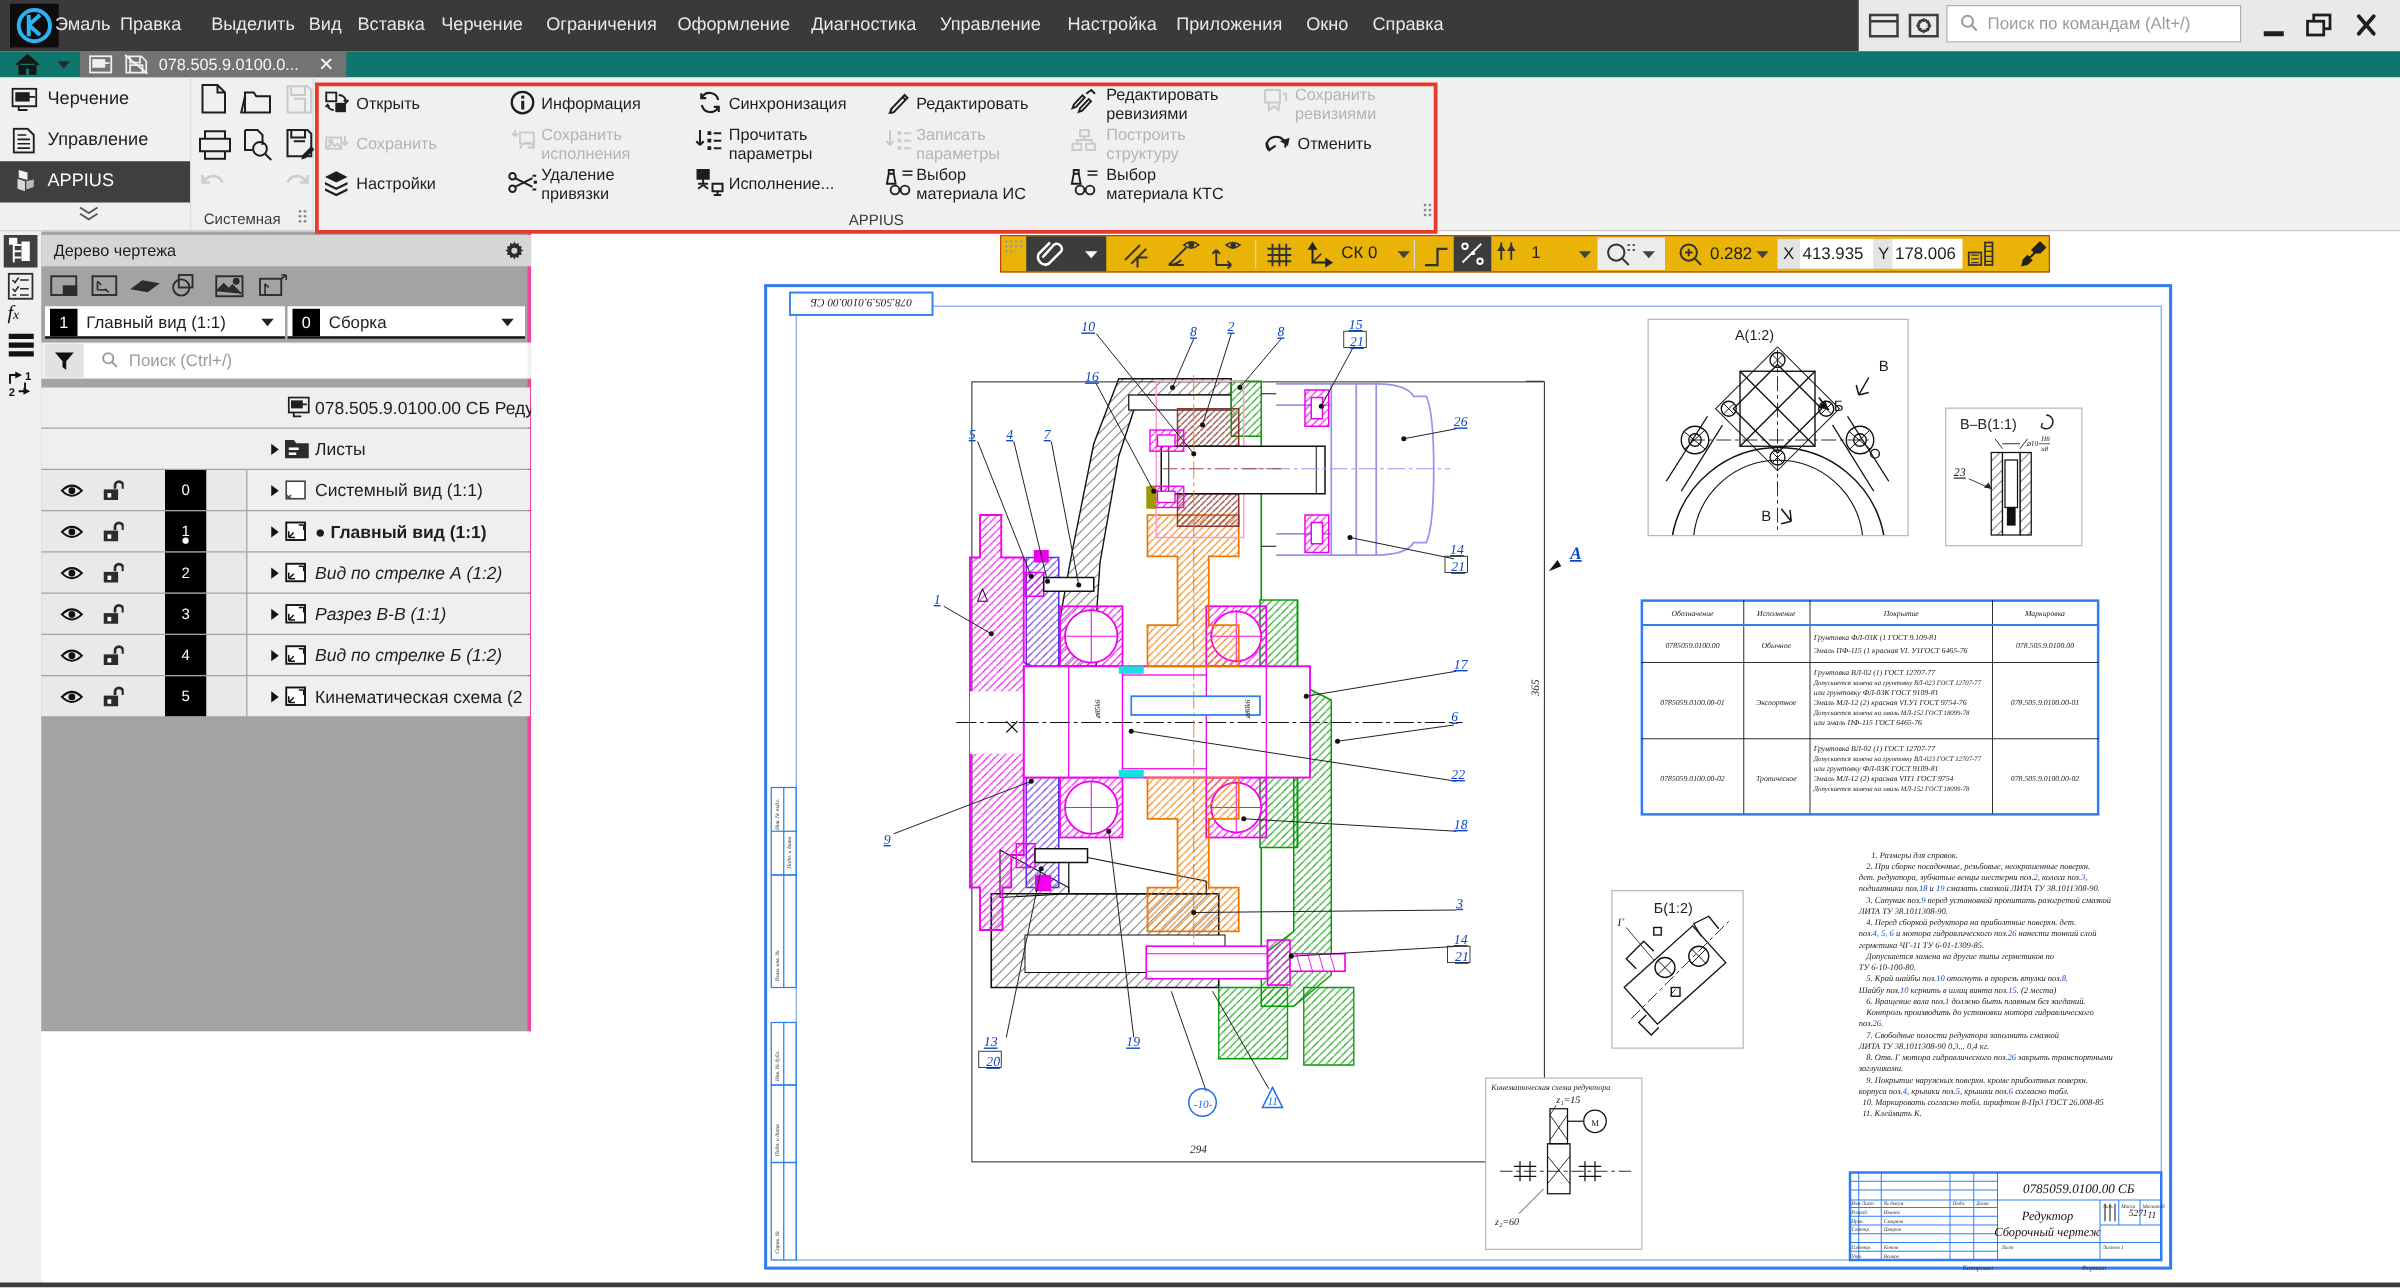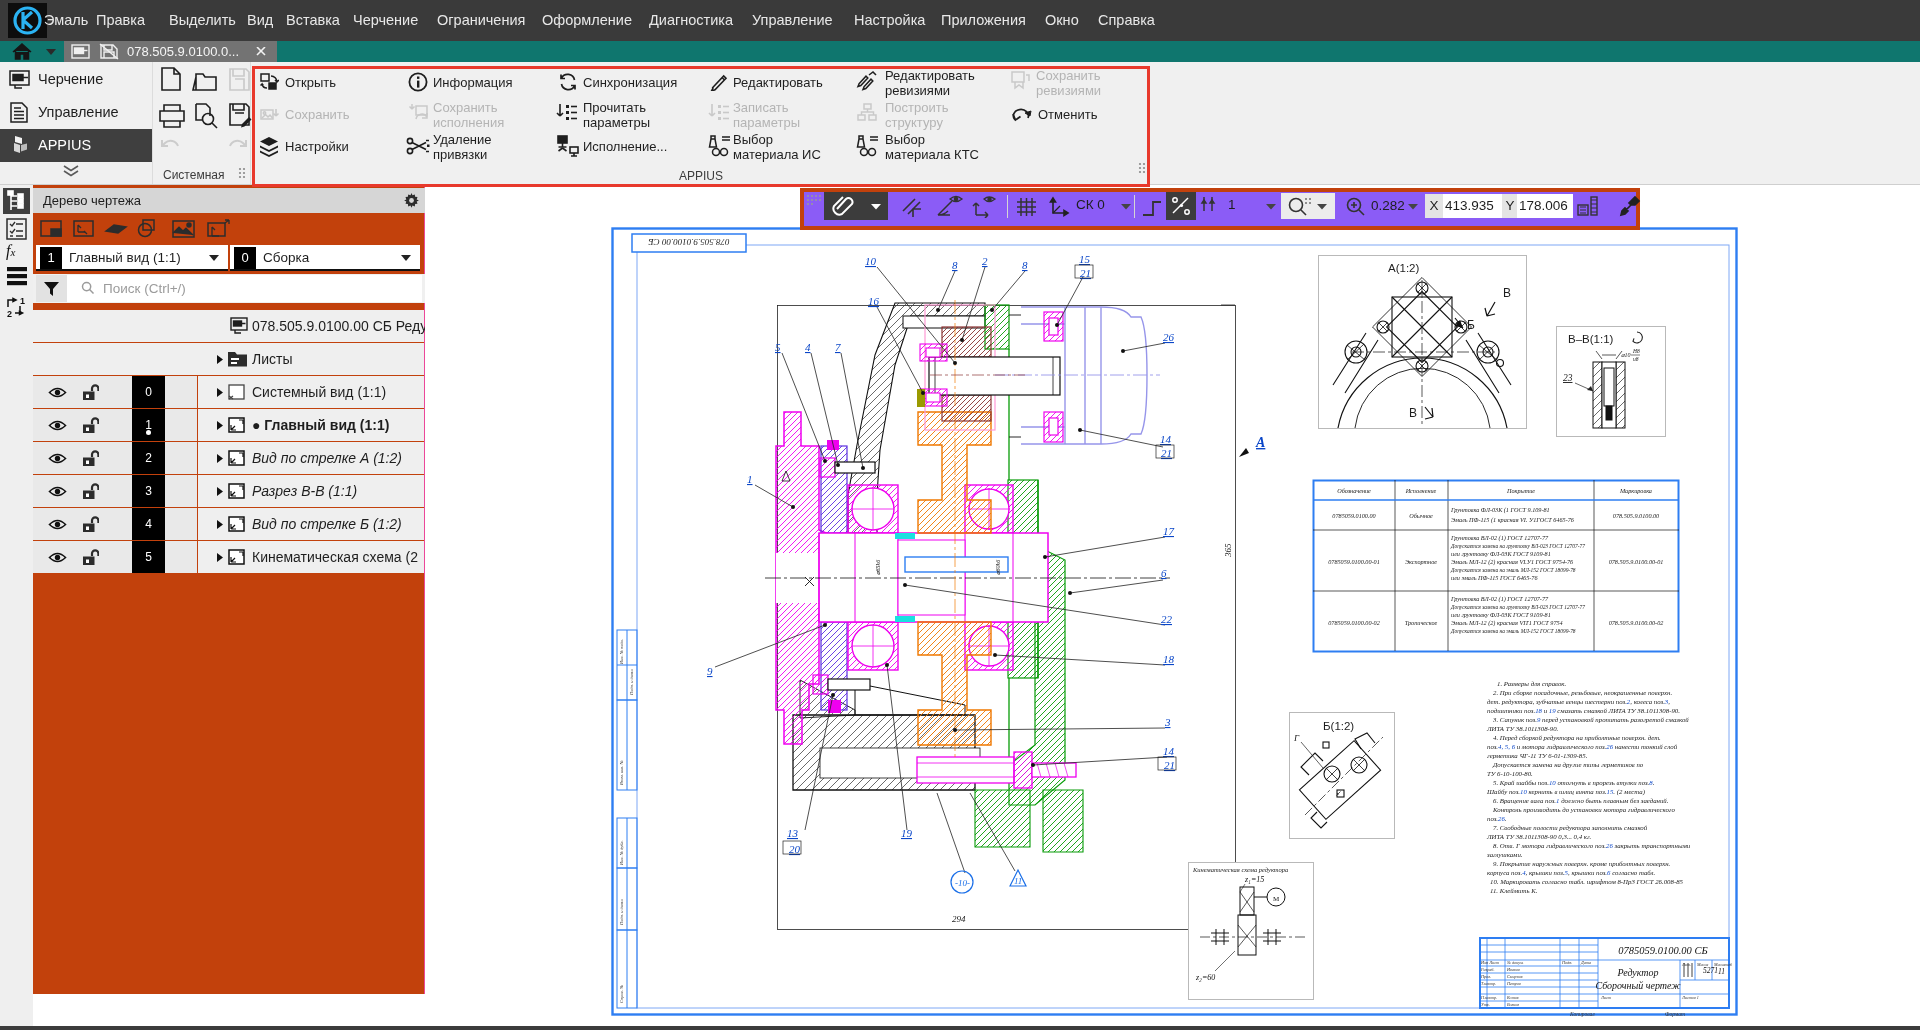--- a/index.html
+++ b/index.html
@@ -23,32 +23,32 @@
   #ribbon { left:0; top:62px; width:1920px; height:123px; background:#f0f0f0; border-bottom:1px solid #cfcfcf; z-index:5; }
   .rtab { position:absolute; left:0; width:152px; height:33px; font-size:14.5px; color:#1e1e1e; line-height:33px; }
   #rtab-appius { background:#3f3f3f; color:#fff; }
   .cmd { position:absolute; font-size:13px; color:#1e1e1e; line-height:15px; }
   .cmd.dis { color:#b4b4b4; }
   #redbox { position:absolute; left:252px; top:4px; width:898px; height:121px; border:3px solid #e8392c; }
   .capt { position:absolute; font-size:12px; color:#3c3c3c; }
 
   
   #leftstrip { left:0; top:185px; width:33px; height:841px; background:#efefef; }
-  #treepanel { left:33px; top:185px; width:392px; height:809px; background:#c2410c; border-right:1px solid #ec4899; }
+  #treepanel { left:33px; top:185px; width:392px; height:640px; background:#a3a3a3; border-right:3px solid #ec4899; }
   #canvas { left:425px; top:185px; width:1495px; height:841px; background:#fff; }
   #bottombar { left:0; top:1026px; width:1920px; height:4px; background:#3c3c3c; }
 
   
   #treehdr { position:absolute; left:0; top:3px; width:392px; height:25px; background:#d6d6d6; font-size:13px; color:#1e1e1e; line-height:25px; }
   .trow { position:absolute; left:0; width:392px; height:33px; }
   .tbadge { position:absolute; left:99px; top:0; width:33px; height:32px; background:#000; color:#fff; font-size:12px; text-align:center; line-height:32px; }
   .tlabel { position:absolute; left:192px; top:0; height:33px; line-height:33px; font-size:14px; color:#1e1e1e; white-space:nowrap; }
 
   
-  #drawtools { left:800px; top:188px; width:840px; height:42px; background:#8b5cf6; border:4px solid #c2410c; z-index:6; }
+  #drawtools { left:800px; top:188px; width:840px; height:30px; background:#eab308; border:1px solid #c2410c; z-index:6; }
 </style>
 </head>
 <body>
 <div id="root">
 
   <div class="abs" id="menubar">
     <div class="abs" id="logo">
       <svg width="39" height="35" viewBox="0 0 39 35">
         <circle cx="19.5" cy="17.5" r="12.5" fill="none" stroke="#2bb3f3" stroke-width="3.2"></circle>
         <path d="M15 9 v17 M15 17 l9-8 M15 17 l9 8" stroke="#2bb3f3" stroke-width="3.2" fill="none"></path>
@@ -61,20 +61,42 @@
     <span class="menuitem" style="left:286px">Вставка</span>
     <span class="menuitem" style="left:353px">Черчение</span>
     <span class="menuitem" style="left:437px">Ограничения</span>
     <span class="menuitem" style="left:542px">Оформление</span>
     <span class="menuitem" style="left:649px">Диагностика</span>
     <span class="menuitem" style="left:752px">Управление</span>
     <span class="menuitem" style="left:854px">Настройка</span>
     <span class="menuitem" style="left:941px">Приложения</span>
     <span class="menuitem" style="left:1045px">Окно</span>
     <span class="menuitem" style="left:1098px">Справка</span>
+    <div class="abs" id="mb-right">
+      <svg class="abs" style="left:8px;top:9px" width="58" height="24" viewBox="0 0 58 24">
+        <rect x="1" y="3" width="22" height="17" fill="none" stroke="#3c3c3c" stroke-width="2"></rect>
+        <line x1="1" y1="8" x2="23" y2="8" stroke="#3c3c3c" stroke-width="2"></line>
+        <rect x="33" y="3" width="22" height="17" fill="none" stroke="#3c3c3c" stroke-width="2"></rect>
+        <circle cx="44" cy="11.5" r="4.5" fill="none" stroke="#3c3c3c" stroke-width="2"></circle>
+        <path d="M44 5.5v3M44 14.5v3M38 11.5h3M47 11.5h3M40 7.5l2 2M46 13.5l2 2M48 7.5l-2 2M42 13.5l-2 2" stroke="#3c3c3c" stroke-width="1.4"></path>
+      </svg>
+      <div id="searchbox">
+        <svg width="15" height="15" viewBox="0 0 15 15" style="vertical-align:-3px;margin-left:10px;margin-right:7px">
+          <circle cx="6" cy="6" r="4.4" fill="none" stroke="#9b9b9b" stroke-width="1.6"></circle>
+          <line x1="9.2" y1="9.2" x2="13.4" y2="13.4" stroke="#9b9b9b" stroke-width="1.6"></line>
+        </svg>Поиск по командам (Alt+/)</div>
+      <svg class="abs" style="left:322px;top:0" width="103px" height="41" viewBox="0 0 103 41">
+        <rect x="2" y="25" width="16" height="4" fill="#1e1e1e"></rect>
+        <g stroke="#1e1e1e" stroke-width="2.2" fill="#e9e9e9">
+          <rect x="42" y="12" width="13" height="11"></rect>
+          <rect x="37" y="17" width="13" height="11"></rect>
+        </g>
+        <path d="M78 13 l12 14 M90 13 l-12 14" stroke="#1e1e1e" stroke-width="3" stroke-linecap="round"></path>
+      </svg>
+    </div>
   </div>
 
   <div class="abs" id="tabrow">
     <svg class="abs" style="left:12px;top:2px" width="46" height="17" viewBox="0 0 46 17">
       <path d="M1 9 L10 1 L19 9 M3.5 8 v8 h4.5 v-5 h4 v5 h4.5 v-8" fill="#161616" stroke="#161616" stroke-width="1.5"></path>
       <path d="M34 6 l5 6 5-6 z" fill="#2a2a2a"></path>
     </svg>
     <div id="doctab">
       <svg class="abs" style="left:7px;top:2px" width="52px" height="17" viewBox="0 0 52 17">
         <g stroke="#f0f0f0" stroke-width="1.4" fill="none">

